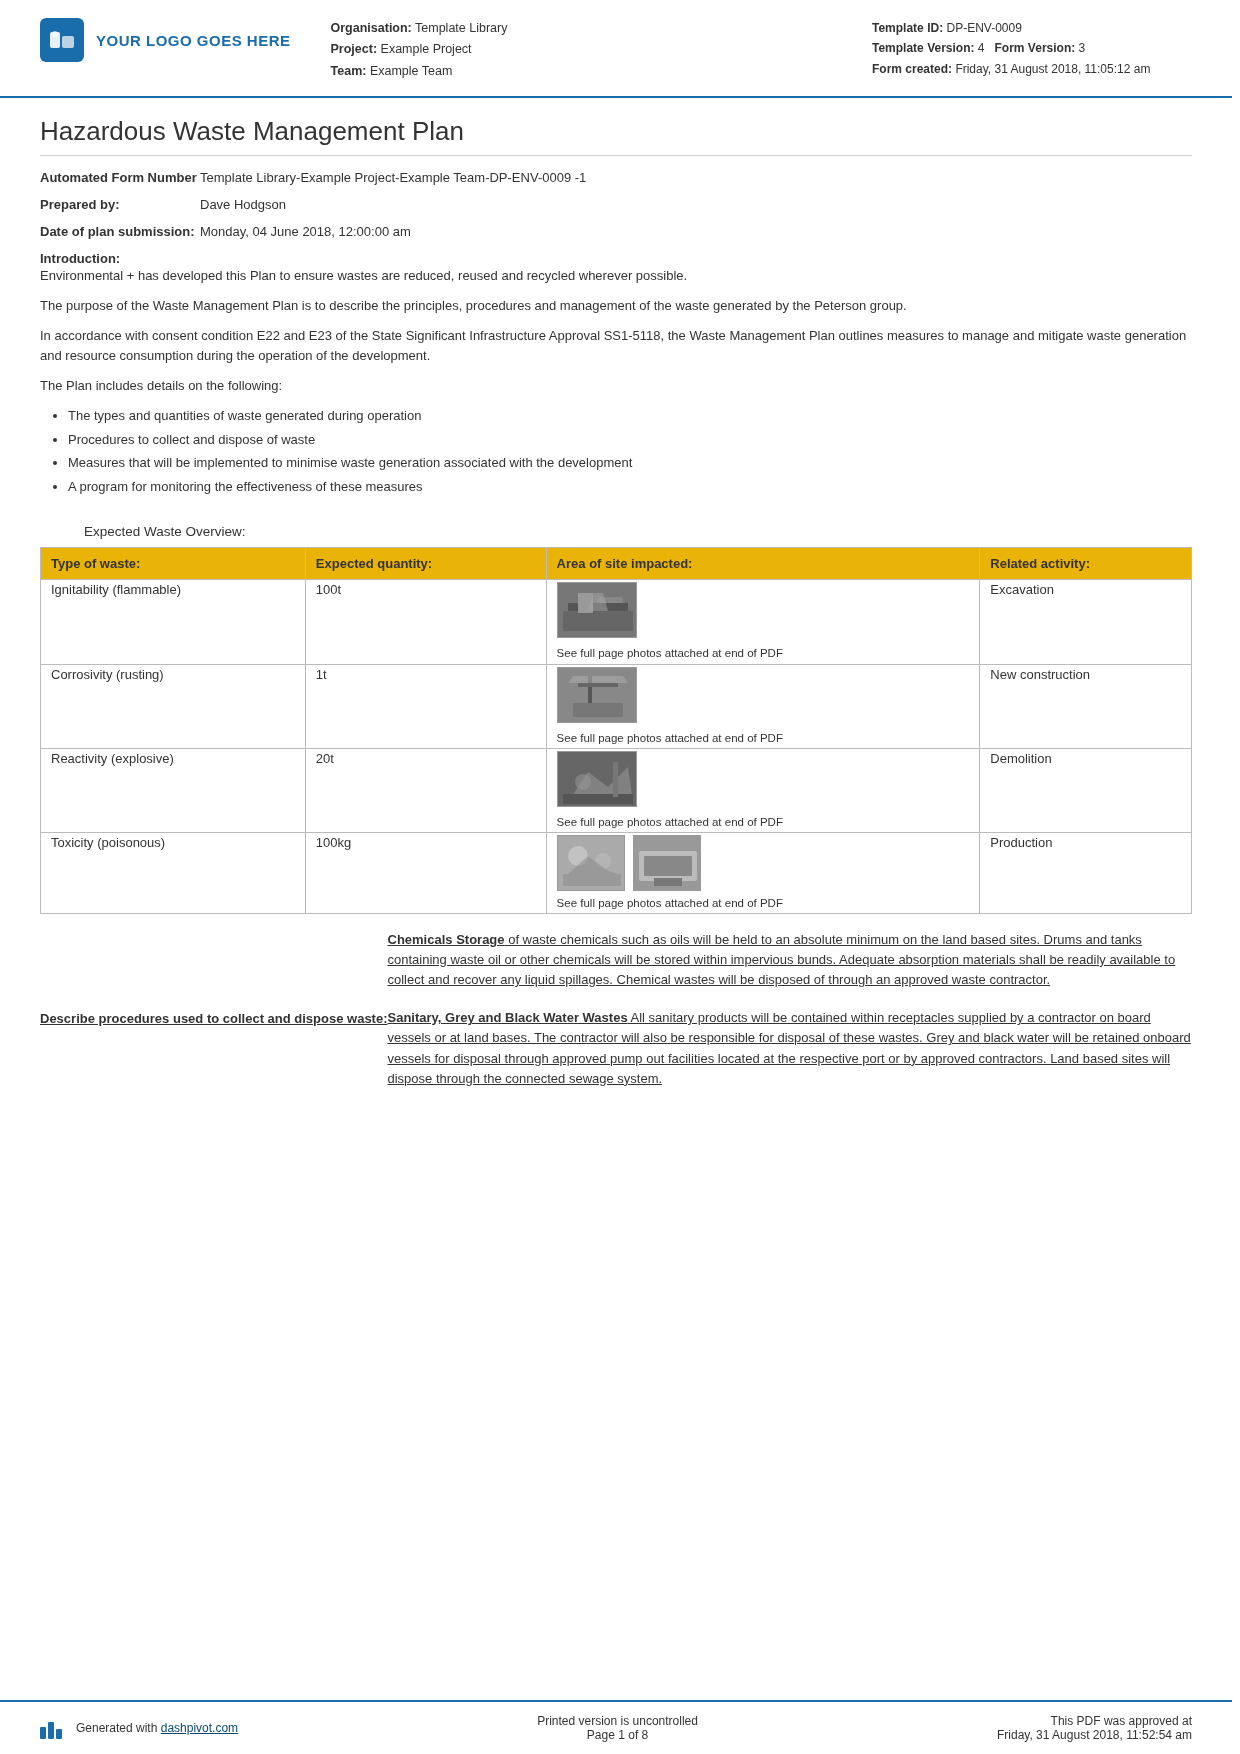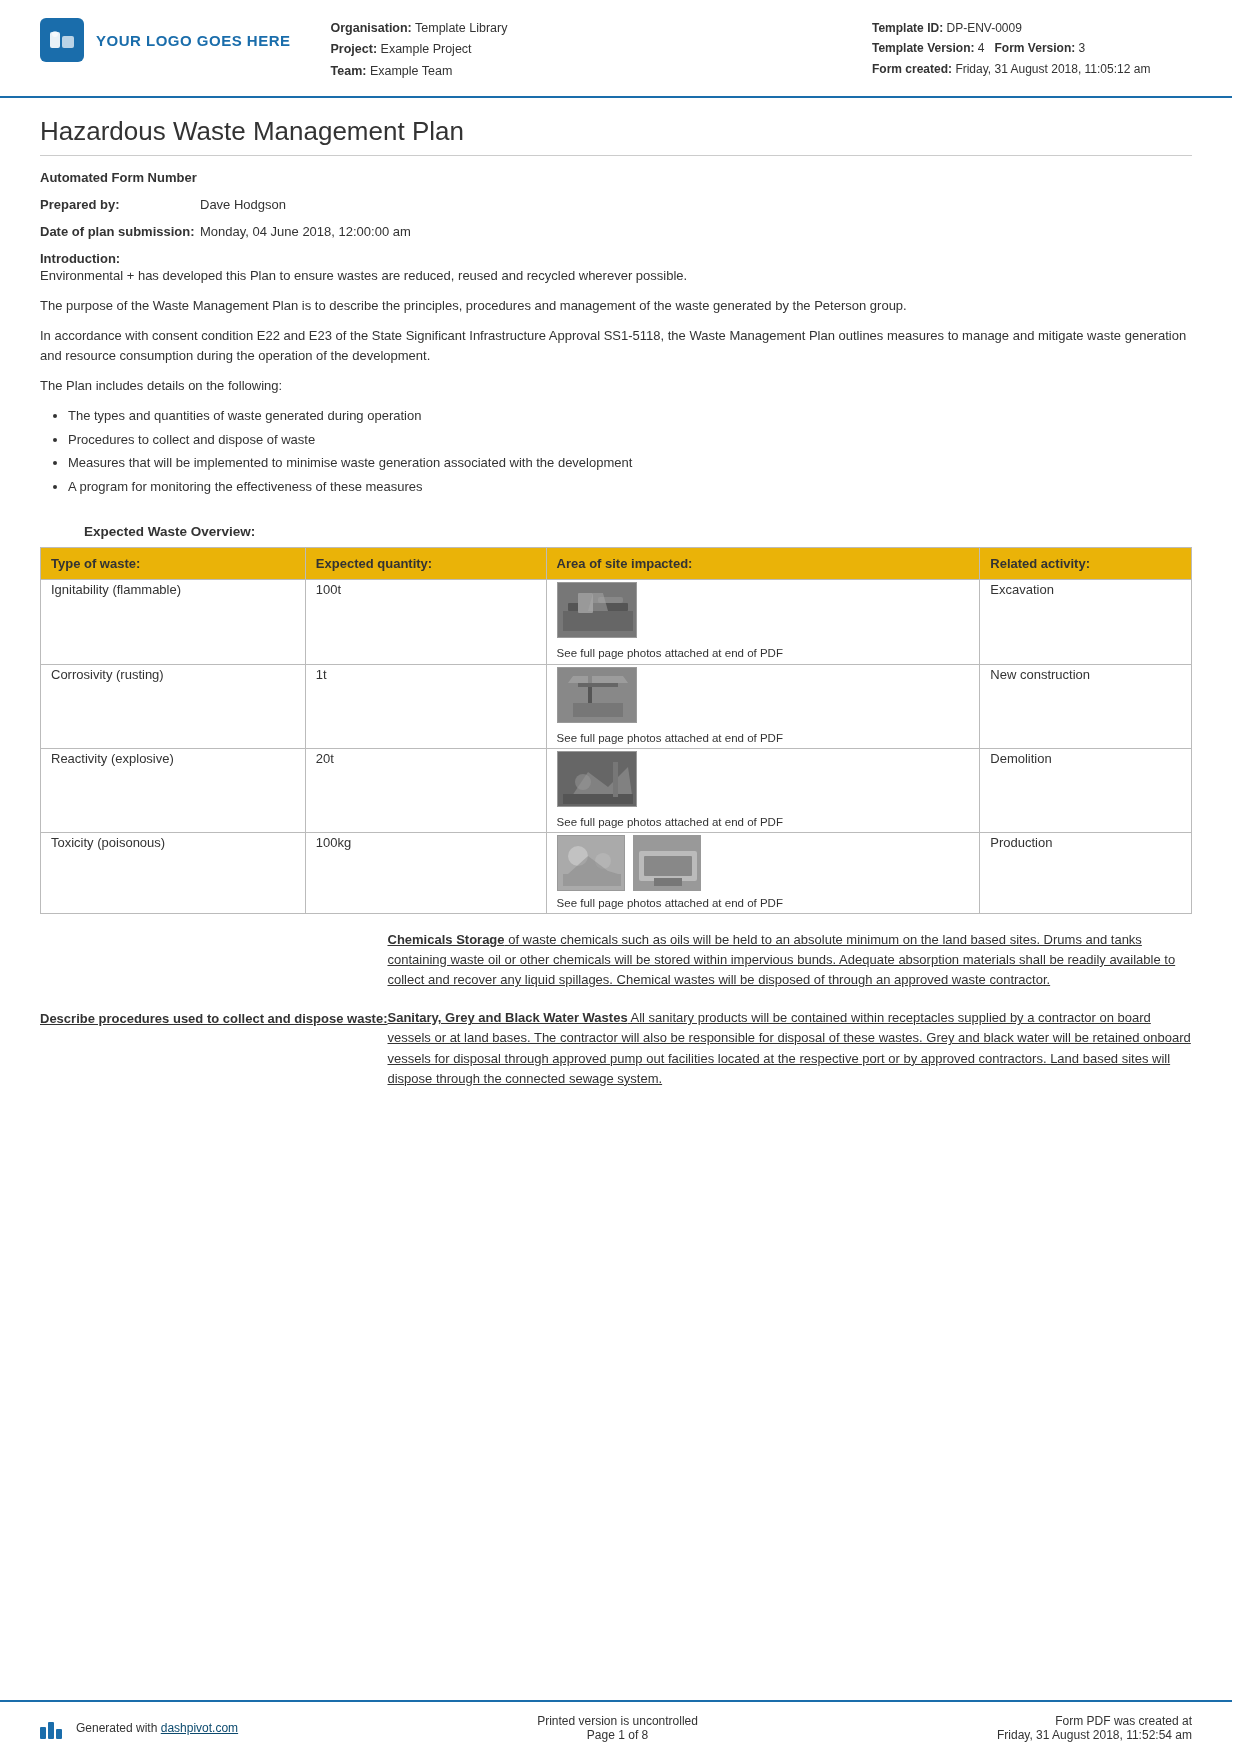--- a/index.html
+++ b/index.html
@@ -121,21 +121,21 @@
       margin-bottom: 4px;
       line-height: 1.5;
       font-size: 13px;
     }
     
     .table-section {
       margin-top: 18px;
       margin-bottom: 16px;
     }
     .table-section-title {
-      font-weight: bold;
+      font-weight: normal;
       font-size: 13.5px;
       margin-bottom: 8px;
       padding-left: 44px;
     }
     .waste-table {
       width: 100%;
       border-collapse: collapse;
       font-size: 13px;
     }
     .waste-table th {
@@ -300,20 +300,21 @@
         <span>Friday, 31 August 2018, 11:05:12 am</span>
       </div>
     </div>
   </div>
 
   <div class="content">
     <h1 class="doc-title">Hazardous Waste Management Plan</h1>
 
     <div class="form-row">
       <div class="form-label">Automated Form Number</div>
+      <div class="form-value">Template Library-Example Project-Example Team-DP-ENV-0009   -1</div>
     </div>
 
     <div class="form-row">
       <div class="form-label">Prepared by:</div>
       <div class="form-value">Dave Hodgson</div>
     </div>
 
     <div class="form-row">
       <div class="form-label">Date of plan submission:</div>
       <div class="form-value">Monday, 04 June 2018, 12:00:00 am</div>
@@ -454,17 +455,17 @@
         <div class="footer-bar" style="height:17px;"></div>
         <div class="footer-bar" style="height:10px;"></div>
       </div>
       <span>Generated with</span>&nbsp;<a class="footer-link">dashpivot.com</a>
     </div>
     <div class="footer-center">
       <div>Printed version is uncontrolled</div>
       <div>Page 1 of 8</div>
     </div>
     <div class="footer-right">
-      <div>Form PDF was created at</div>
+      <div>This PDF was approved at</div>
       <div>Friday, 31 August 2018, 11:52:54 am</div>
     </div>
   </div>
 </div>
 
 </body></html>

